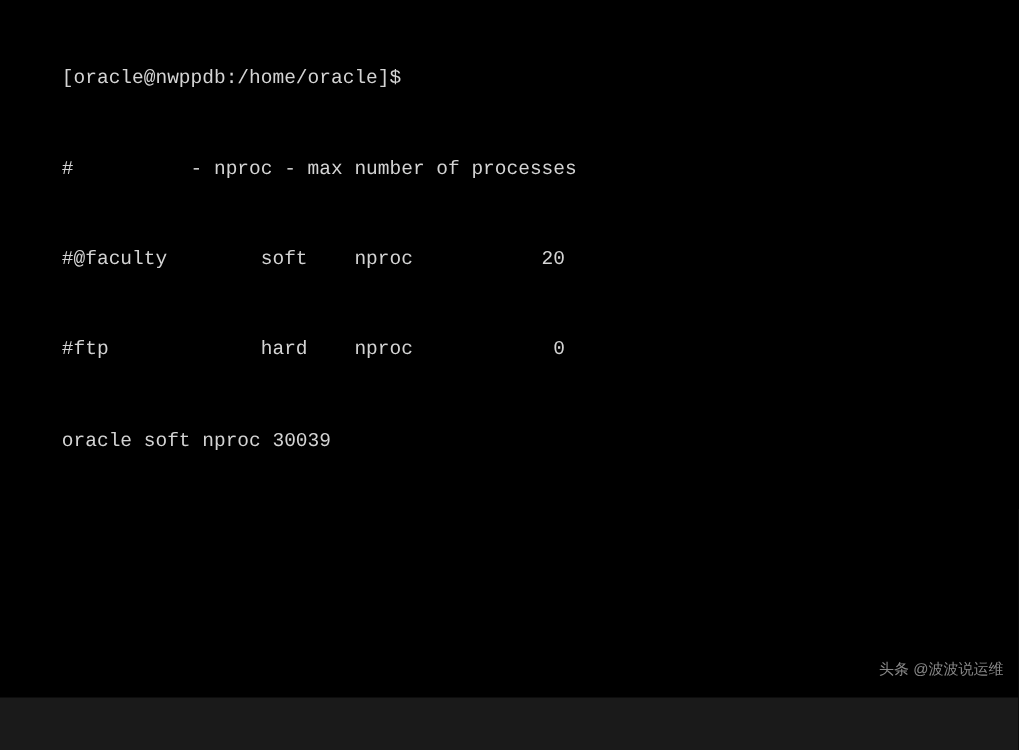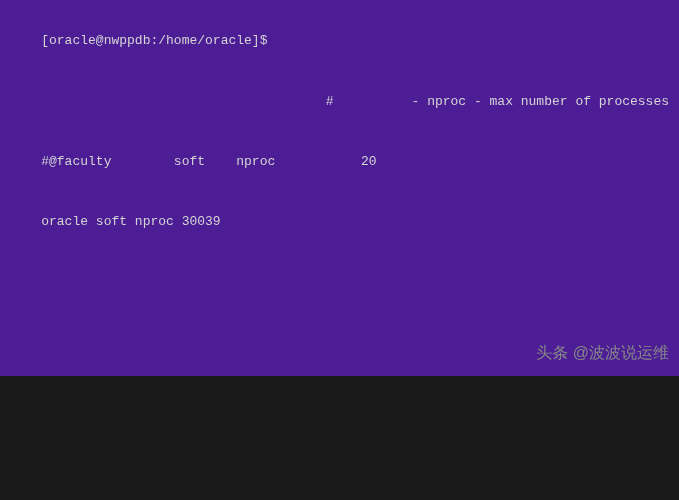--- a/index.html
+++ b/index.html
@@ -13,43 +13,42 @@
       height: 500px;
       background-color: #1a1a1a;
       font-family: 'Courier New', Courier, monospace;
       font-size: 13px;
       color: #d4d4d4;
       overflow: hidden;
     }
 
     .terminal {
       width: 679px;
-      height: 376px;
-      background-color: #4c1d95;
-      padding: 11px 10px;
+      height: 465px;
+      background-color: #000000;
+      padding: 22px 10px;
       overflow: hidden;
       position: relative;
     }
 
     .line {
       line-height: 1.55;
       white-space: pre;
     }
 
     .comment {
       color: #d4d4d4;
-      text-align: right;
     }
 
     .watermark {
       position: absolute;
       bottom: 12px;
       right: 10px;
       color: #888;
-      font-size: 16px;
+      font-size: 10px;
       font-family: Arial, sans-serif;
     }
   </style>
 </head>
 <body>
 
 <div class="terminal">
 
   <div class="line">
     <span>[oracle@nwppdb:/home/oracle]$</span>
@@ -59,20 +58,23 @@
   <div class="line comment">
     <span>#          - nproc - max number of processes</span>
   </div>
 
 
   <div class="line">
     <span>#@faculty        soft    nproc           20</span>
   </div>
 
 
+  <div class="line">
+    <span>#ftp             hard    nproc            0</span>
+  </div>
 
   <div class="line">
     <span>oracle soft nproc 30039</span>
   </div>
 
   <div class="line">
     
   </div>
 
   <div class="watermark">

